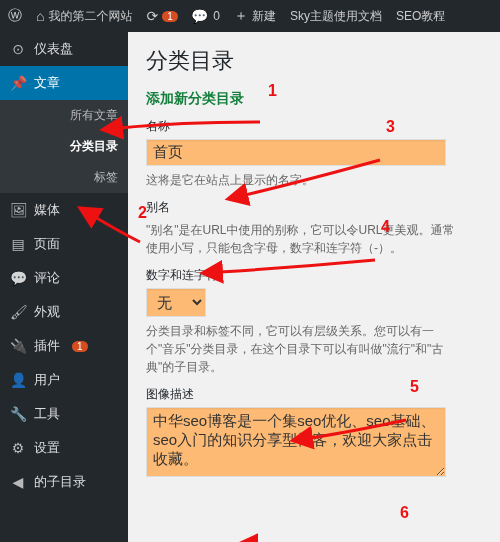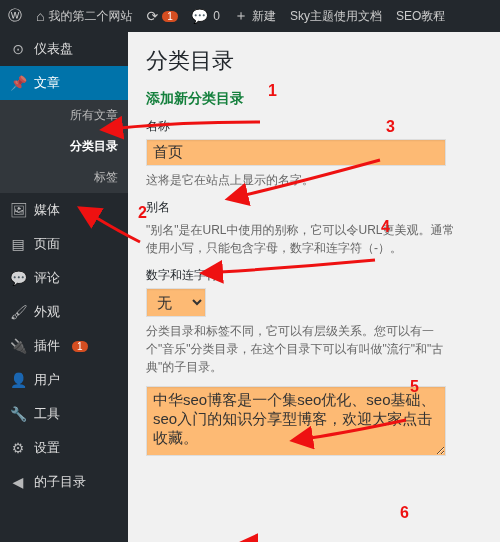--- a/index.html
+++ b/index.html
@@ -126,20 +126,21 @@
   <input type="text" value="首页" style="">
   <div class="desc">这将是它在站点上显示的名字。</div>
 
   <label>别名</label>
   <div class="desc">"别名"是在URL中使用的别称，它可以令URL更美观。通常使用小写，只能包含字母，数字和连字符（-）。</div>
 
   <label>数字和连字符</label>
   <select><option>无</option></select>
   <div class="desc">分类目录和标签不同，它可以有层级关系。您可以有一个"音乐"分类目录，在这个目录下可以有叫做"流行"和"古典"的子目录。</div>
 
+  <label>图像描述</label>
   <textarea style="">中华seo博客是一个集seo优化、seo基础、seo入门的知识分享型博客，欢迎大家点击收藏。</textarea>
 
   
 </div>
 
 <svg class="anno" width="500" height="542">
   <defs>
       <marker id="ah" markerWidth="8" markerHeight="8" refX="1" refY="4" orient="auto">
         <path class="ahead" d="M0,0 L8,4 L0,8 z"></path>
       </marker>

